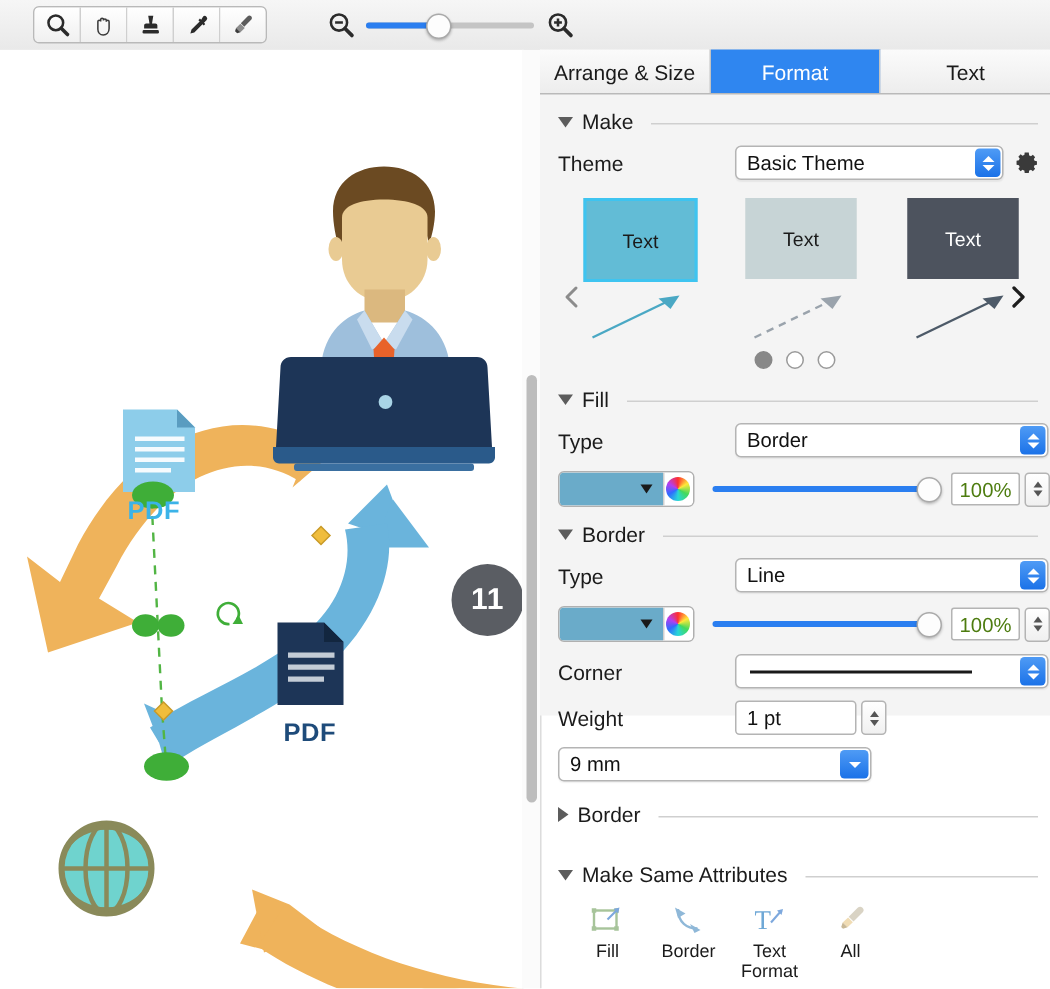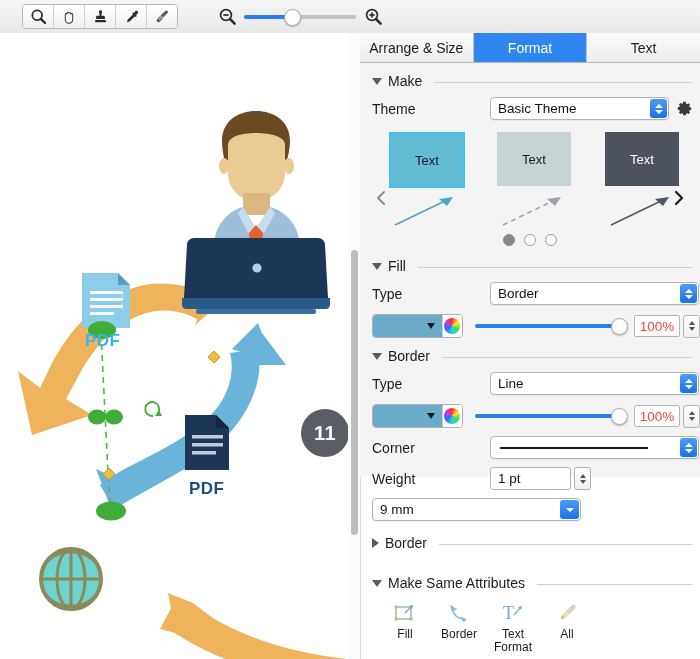--- a/index.html
+++ b/index.html
@@ -53,21 +53,21 @@
   }
   .canvas-sep{
     position:absolute;left:348px;top:33px;width:12px;height:626px;background:#fbfbfb;
     border-right:1px solid #dcdcdc;
   }
   .vscroll{
     position:absolute;left:351px;top:250px;width:7px;height:285px;border-radius:4px;
     background:#bdbdbd;cursor:pointer;
   }
   .badge11{
-    position:absolute;left:301px;top:376px;width:48px;height:48px;border-radius:50%;
+    position:absolute;left:301px;top:343px;width:48px;height:48px;border-radius:50%;
     background:#5a5d63;color:#ffffff;font-size:20px;font-weight:bold;
     display:flex;align-items:center;justify-content:center;
     letter-spacing:.5px;
   }
   .pdf-label{
     position:absolute;font-weight:bold;font-size:17px;letter-spacing:.4px;
   }
   .pdf-label.a{left:85px;top:298px;color:#3bb3e8;}
   .pdf-label.b{left:189px;top:446px;color:#1e4b7a;}
 
@@ -154,21 +154,21 @@
   .wheel-circ{
     width:16px;height:16px;border-radius:50%;
     background:conic-gradient(#ff2f2f,#ffe93a,#44d95c,#27d7d7,#2f6bff,#b43ef0,#ff2f2f);
   }
 
   .opac{display:flex;align-items:center;margin-left:12px;}
   .op-track{position:relative;width:146px;height:4px;border-radius:2px;background:#2a7ef0;cursor:pointer;}
   .op-knob{position:absolute;right:-7px;top:-6px;width:15px;height:15px;border-radius:50%;background:#fdfdfd;border:1px solid #aaa;box-shadow:0 1px 2px rgba(0,0,0,.25);}
   .op-field{
     margin-left:13px;width:44px;height:20px;border:1px solid #b4b4b4;background:#fff;border-radius:2px;
-    font-size:13.5px;color:#ef4444;display:flex;align-items:center;justify-content:center;
+    font-size:13.5px;color:#4d7c0f;display:flex;align-items:center;justify-content:center;
   }
   .stepper{
     margin-left:3px;width:15px;height:21px;border:1px solid #b4b4b4;border-radius:3px;
     background:linear-gradient(#ffffff,#f0f0f0);display:flex;flex-direction:column;
     align-items:center;justify-content:center;gap:2px;cursor:pointer;
   }
   .st-up{width:0;height:0;border-left:3.5px solid transparent;border-right:3.5px solid transparent;border-bottom:4px solid #555;}
   .st-dn{width:0;height:0;border-left:3.5px solid transparent;border-right:3.5px solid transparent;border-top:4px solid #555;}
 
   .txtfield{

